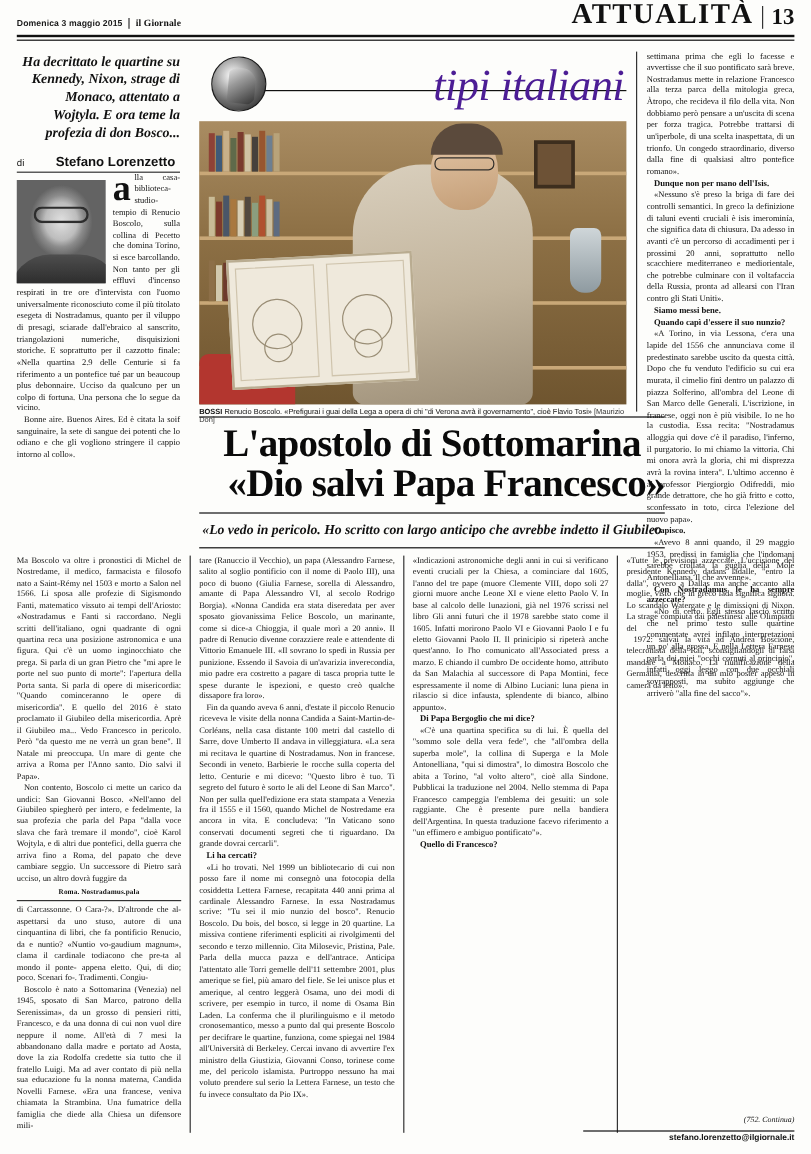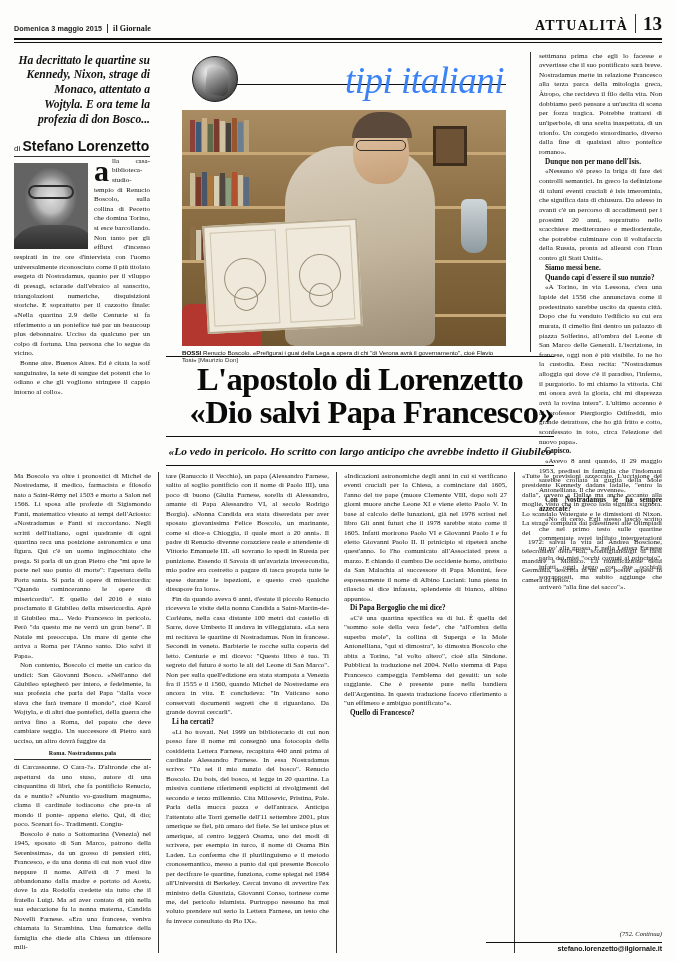--- a/index.html
+++ b/index.html
@@ -10,49 +10,49 @@
     font-family: "Liberation Serif", serif;
     color: #111;
     overflow: hidden;
     position: relative;
   }
   .page { width:676px; height:962px; padding: 0 14px; position:relative; }
 
   
   .masthead {
     display:flex; align-items:flex-end; justify-content:space-between;
-    padding-top: 14px; padding-bottom: 2px;
+    padding-bottom: 2px;
   }
   .mh-left { display:flex; align-items:baseline; gap:0; font-size:7.5px; letter-spacing:.1px; }
   .mh-date { font-family:"Liberation Sans", sans-serif; font-weight:600; font-size:7.2px; padding-right:5px; color:#1a1a1a;}
   .mh-paper { font-family:"Liberation Serif", serif; font-weight:700; font-size:8px; border-left:1px solid #333; padding-left:5px; }
   .mh-right { display:flex; align-items:flex-end; gap:7px; }
-  .mh-section { font-family:"Liberation Serif", serif; font-weight:700; font-size:14px; letter-spacing:1.2px; line-height:1; }
+  .mh-section { font-family:"Liberation Serif", serif; font-weight:700; font-size:24px; letter-spacing:1.2px; line-height:1; }
   .mh-page { font-family:"Liberation Serif", serif; font-weight:700; font-size:19px; line-height:1; border-left:1px solid #333; padding-left:7px; }
   .rule-thick { border-top:2.2px solid #111; margin-top:3px; }
   .rule-thin { border-top:0.7px solid #111; margin-top:1.5px; }
 
   
-  .topband { display:flex; gap:16px; margin-top:9px; height:300px; }
+  .topband { display:flex; gap:0; margin-top:9px; height:300px; }
   .tb-left { width:144px; flex:0 0 144px; padding-right:8px; }
   .tb-mid  { flex:1 1 auto; padding:0 8px; position:relative; }
   .tb-right{ width:132px; flex:0 0 132px; padding-left:8px; border-left:0.6px solid #333; }
 
   .kicker {
     font-family:"Liberation Serif", serif;
     font-style:italic; font-weight:700;
     font-size:11.6px; line-height:1.28; text-align:right;
     margin-top:2px;
   }
   .byline {
     font-family:"Liberation Sans", sans-serif;
     font-size:8px; margin-top:10px; padding-bottom:2px;
     border-bottom:0.6px solid #333;
   }
-  .byline b { font-size:14px; }
+  .byline b { font-size:11px;margin-left:24px; }
   .author-photo {
     width:74px; height:86px; margin-top:6px; float:left; margin-right:6px;
     background:
       radial-gradient(ellipse 26px 30px at 50% 40%, #d8d4cd 0%, #b9b4ab 52%, #8e8a82 72%, #6a675f 100%),
       linear-gradient(160deg,#ddd9d2,#9b978f);
     position:relative; overflow:hidden;
     filter: grayscale(1) contrast(1.15);
   }
   .author-photo::before{
     content:""; position:absolute; left:14px; top:22px; width:46px; height:14px;
@@ -132,21 +132,21 @@
     overflow:hidden;
   }
   .coin::after{
     content:""; position:absolute; left:9px; top:8px; width:28px; height:32px;
     background:linear-gradient(150deg,#f2f2f2 0%,#9a9a9a 40%,#2a2a2a 100%);
     border-radius:50% 50% 40% 40%;
     clip-path: polygon(20% 0,100% 10%,90% 100%,10% 92%);
   }
   .logo-title {
     font-family:"Liberation Serif", serif; font-style:italic; font-weight:400;
-    font-size:37px; line-height:0.95; letter-spacing:-0.5px; color:#3b82f6;
+    font-size:37px; line-height:0.95; letter-spacing:-0.5px; color:#4c1d95;
     margin-right:2px;
   }
   .logo-sub {
     font-family:"Liberation Sans", sans-serif; font-weight:700;
     font-size:16px; letter-spacing:0.9px; color:#7c7c7c; text-align:right;
     margin-top:-3px;
   }
   .logo-line { position:absolute; left:52px; right:0; top:32px; border-top:1.6px solid #111; z-index:-1; }
 
   
@@ -293,21 +293,21 @@
         <p>«Avevo 8 anni quando, il 29 maggio 1953, predissi in famiglia che l'indomani sarebbe crollata la guglia della Mole Antonelliana. Il che avvenne».</p>
         <p class="q">Con Nostradamus le ha sempre azzeccate?</p>
         <p>«No di certo. Egli stesso lasciò scritto che nel primo testo sulle quartine commentate avrei infilato interpretazioni un po' alla grossa. E nella Lettera Farnese parla dei miei "occhi cornuti al principio", infatti oggi leggo con due occhiali sovrapposti, ma subito aggiunge che arriverò "alla fine del sacco"».</p>
       </div>
     </div>
   </div>
 
   <div class="headzone" style="width:388px;margin-left:152px;">
     <div class="hl-rule-top"></div>
     <div class="headline">
-      <span>L'apostolo di Lorenzetto</span>
+      <span>L'apostolo di Sottomarina</span>
       <span class="l2">«Dio salvi Papa Francesco»</span>
     </div>
     <div class="hl-rule-bot"></div>
     <div class="subhead">
       <div>«Lo vedo in pericolo. Ho scritto con largo anticipo che avrebbe indetto il Giubileo</div>
     </div>
     <div class="hl-rule-bot"></div>
   </div>
 
   <div class="maincols">

